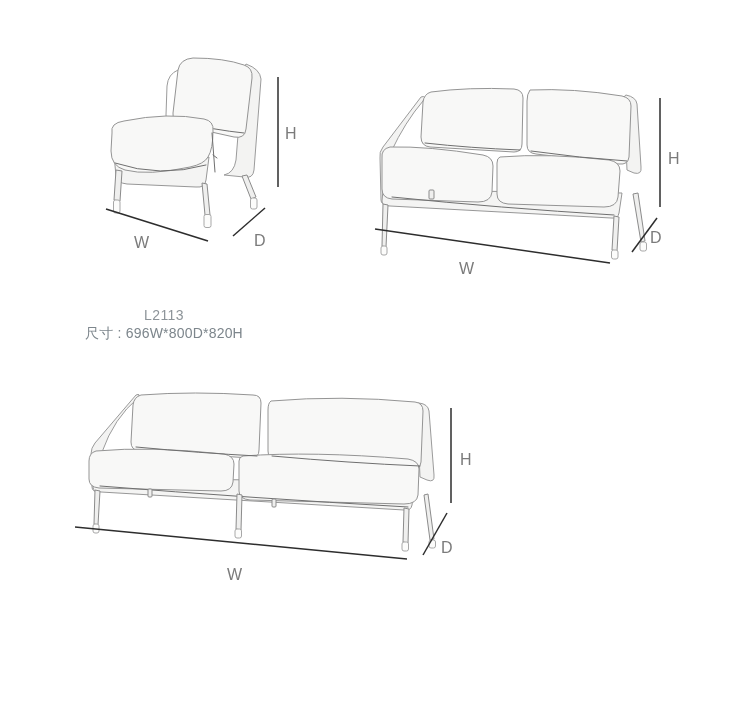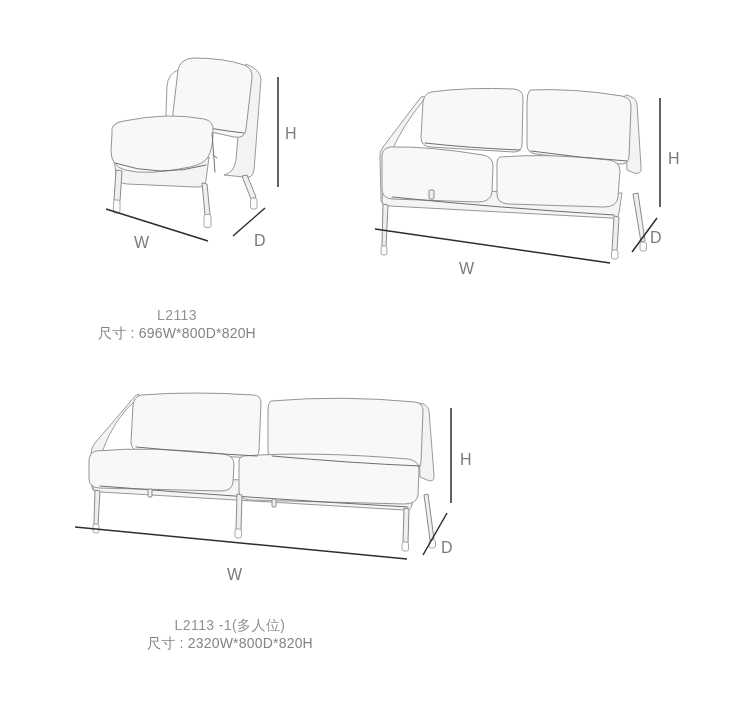--- a/index.html
+++ b/index.html
@@ -50,21 +50,21 @@
     <g>
       <line class="dim" x1="278" y1="77" x2="278" y2="187"></line>
       <line class="dim" x1="106" y1="209" x2="208" y2="241"></line>
       <line class="dim" x1="233" y1="236" x2="265" y2="208"></line>
       <text class="dimlabel" x="285" y="139">H</text>
       <text class="dimlabel" x="134" y="248">W</text>
       <text class="dimlabel" x="254" y="246">D</text>
     </g>
   </svg>
 
-  <div class="caption" style="left:57px;top:306px;width:240px">
+  <div class="caption" style="left:44px;top:306px;width:240px">
     <div class="model">L2113</div>
     <div class="size">尺寸 : 696W*800D*820H</div>
   </div>
 
   <svg class="fig-svg" style="left:365px;top:60px" width="335" height="230" viewBox="365 60 335 230">
     <g>
       <path class="shell" d="M421,97 L383,147 Q379,152 380,158 L381,200 Q381,205 388,205 L392,202 L391,152 Q405,122 423,101 Q427,95 421,97 Z"></path>
       <path class="shell" d="M626,95 Q636,97 637,104 L641,167 Q642,175 634,173 L627,170 L624,103 Q623,96 626,95 Z"></path>
       <path class="base" d="M383,190 L382,201 Q382,206 390,206 L611,218 Q618,219 619,213 L622,193 Z"></path>
       <path class="cushion" d="M431,92 Q424,94 423,102 L421,137 Q421,146 430,147 L514,152 Q522,152 522,144 L523,98 Q523,90 514,89 Q468,87 431,92 Z"></path>
@@ -125,18 +125,14 @@
     <g>
       <line class="dim" x1="451" y1="408" x2="451" y2="503"></line>
       <line class="dim" x1="75" y1="527" x2="407" y2="559"></line>
       <line class="dim" x1="423" y1="555" x2="447" y2="513"></line>
       <text class="dimlabel" x="460" y="465">H</text>
       <text class="dimlabel" x="227" y="580">W</text>
       <text class="dimlabel" x="441" y="553">D</text>
     </g>
   </svg>
 
-  <div class="caption" style="left:110px;top:616px;width:240px">
-    <div class="model">L2113 -1(多人位)</div>
-    <div class="size">尺寸 : 2320W*800D*820H</div>
-  </div>
 
 </div>
 
 </body></html>

